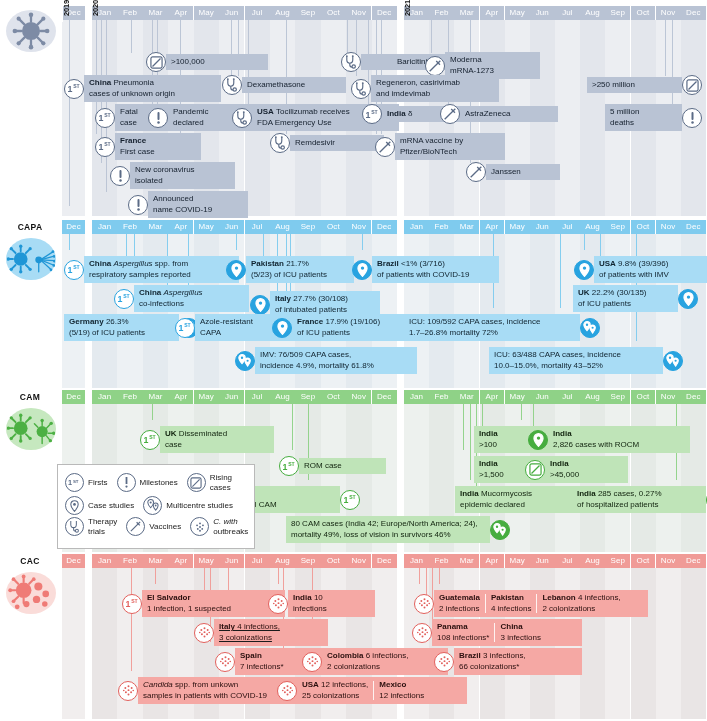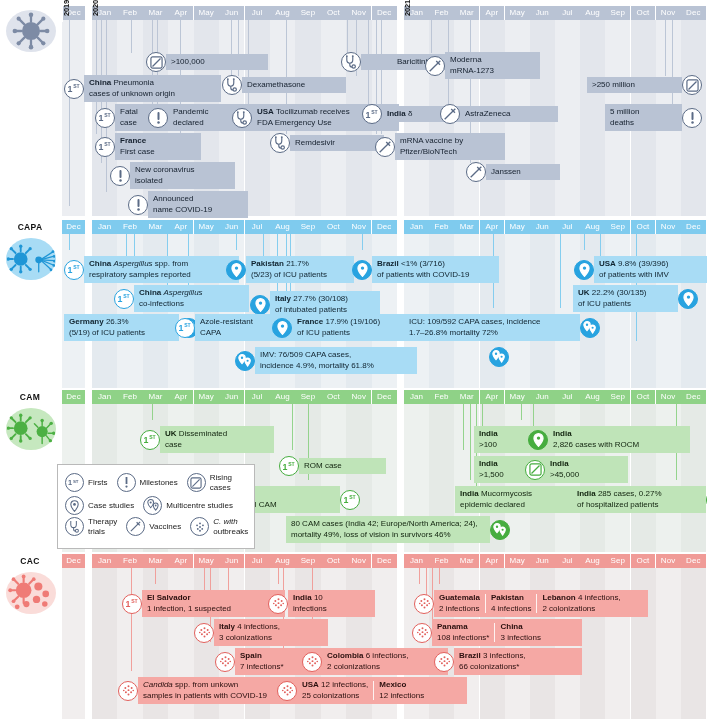--- a/index.html
+++ b/index.html
@@ -449,20 +449,32 @@
     </div>
     <div class="chip" style="left: 425px; top: 46px; z-index: 5;">
       <span class="ico">
         <svg width="14" height="14" viewBox="0 0 15 15">
           <line x1="1.8" y1="13.2" x2="13.2" y2="1.8" stroke="#5b6b86" stroke-width="1.4"></line>
           <line x1="8.8" y1="2.2" x2="12.8" y2="6.2" stroke="#5b6b86" stroke-width="1.4"></line>
         </svg>
       </span>
       <div class="bx" style="width:85px;">Moderna<br>mRNA-1273</div>
     </div>
+    <div class="chip" style="left: 351px; top: 69px; z-index: 5;">
+      <span class="ico">
+        <svg width="14" height="14" viewBox="0 0 15 15">
+          <path d="M3 1.3v3.9c0 2.1 1.5 3.6 3.2 3.6s3.2-1.5 3.2-3.6V1.3" fill="none" stroke="#5b6b86" stroke-width="1.25"></path>
+          <path d="M6.2 8.8v1.7c0 1.5 1.1 2.5 2.5 2.5" fill="none" stroke="#5b6b86" stroke-width="1.25"></path>
+          <circle cx="10.4" cy="12.3" r="1.8" fill="none" stroke="#5b6b86" stroke-width="1.25"></circle>
+          <circle cx="3" cy="1.2" r="1" fill="#5b6b86"></circle>
+          <circle cx="9.4" cy="1.2" r="1" fill="#5b6b86"></circle>
+        </svg>
+      </span>
+      <div class="bx" style="width:118px;">Regeneron, casirivimab<br>and imdevimab</div>
+    </div>
     <div class="chip" style="left: 95px; top: 127px; z-index: 5;">
       <span class="ico">
         <svg width="15" height="11" viewBox="0 0 17 12">
           <text x="0.5" y="10" font-family="Liberation Sans, sans-serif" font-size="10" font-weight="bold" fill="#5b6b86">1</text>
           <text x="7" y="6" font-family="Liberation Sans, sans-serif" font-size="5.8" font-weight="bold" fill="#5b6b86">ST</text>
         </svg>
       </span>
       <div class="bx" style="width:76px;"><b>France</b><br>First case</div>
     </div>
     <div class="chip" style="left: 232px; top: 98px; z-index: 5;">
@@ -741,20 +753,21 @@
         <svg width="16" height="14" viewBox="0 0 17 15">
           <path d="M5.3 0.7C3.3 0.7 1.9 2.2 1.9 4.1 1.9 6.6 5.3 10.3 5.3 10.3S8.7 6.6 8.7 4.1C8.7 2.2 7.3 0.7 5.3 0.7Z" fill="#fff" stroke="#fff" stroke-width="1.2"></path>
           <circle cx="5.3" cy="4" r="1.25" fill="#28a3e0"></circle>
           <path d="M11.3 4.4C9.6 4.4 8.4 5.7 8.4 7.3 8.4 9.5 11.3 13 11.3 13S14.2 9.5 14.2 7.3C14.2 5.7 13 4.4 11.3 4.4Z" fill="#fff" stroke="#fff" stroke-width="1.2"></path>
           <circle cx="11.3" cy="7.2" r="1.15" fill="#28a3e0"></circle>
         </svg>
       </span>
       <div class="bx" style="width:152px;">IMV: 76/509 CAPA cases,<br>incidence 4.9%, mortality 61.8%</div>
     </div>
     <div class="chip" style="left: 489px; top: 127px; z-index: 5;">
+      <div class="bx" style="width:164px;">ICU: 63/488 CAPA cases, incidence<br>10.0–15.0%, mortality 43–52%</div>
       <span class="ico fill r">
         <svg width="16" height="14" viewBox="0 0 17 15">
           <path d="M5.3 0.7C3.3 0.7 1.9 2.2 1.9 4.1 1.9 6.6 5.3 10.3 5.3 10.3S8.7 6.6 8.7 4.1C8.7 2.2 7.3 0.7 5.3 0.7Z" fill="#fff" stroke="#fff" stroke-width="1.2"></path>
           <circle cx="5.3" cy="4" r="1.25" fill="#28a3e0"></circle>
           <path d="M11.3 4.4C9.6 4.4 8.4 5.7 8.4 7.3 8.4 9.5 11.3 13 11.3 13S14.2 9.5 14.2 7.3C14.2 5.7 13 4.4 11.3 4.4Z" fill="#fff" stroke="#fff" stroke-width="1.2"></path>
           <circle cx="11.3" cy="7.2" r="1.15" fill="#28a3e0"></circle>
         </svg>
       </span>
     </div>
   </div>
@@ -1020,21 +1033,21 @@
             <circle cx="4.2" cy="8.8" r="1.05"></circle>
             <circle cx="9.8" cy="8.8" r="1.05"></circle>
             <circle cx="7" cy="11.2" r="1.05"></circle>
             <circle cx="1.9" cy="7" r="0.9"></circle>
             <circle cx="12.1" cy="7" r="0.9"></circle>
           </g>
         </svg>
       </span>
       <div class="bx" style="display:flex;width:204px;"><span><b>Guatemala</b><br>2 infections</span><span class="vsep"></span><span><b>Pakistan</b><br>4 infections</span><span class="vsep"></span><span><b>Lebanon</b> 4 infections,<br>2 colonizations</span></div>
     </div>
-    <div class="chip" style="left: 194px; top: 65px; z-index: 5;">
+    <div class="chip" style="left: 194px; top: 65px; z-index: 5; text-decoration: underline;">
       <span class="ico">
         <svg width="13" height="13" viewBox="0 0 14 14">
           <g fill="#e2605c">
             <circle cx="7" cy="2.4" r="1.05"></circle>
             <circle cx="3.6" cy="4.4" r="1.05"></circle>
             <circle cx="10.4" cy="4.4" r="1.05"></circle>
             <circle cx="7" cy="6.6" r="1.05"></circle>
             <circle cx="4.2" cy="8.8" r="1.05"></circle>
             <circle cx="9.8" cy="8.8" r="1.05"></circle>
             <circle cx="7" cy="11.2" r="1.05"></circle>

